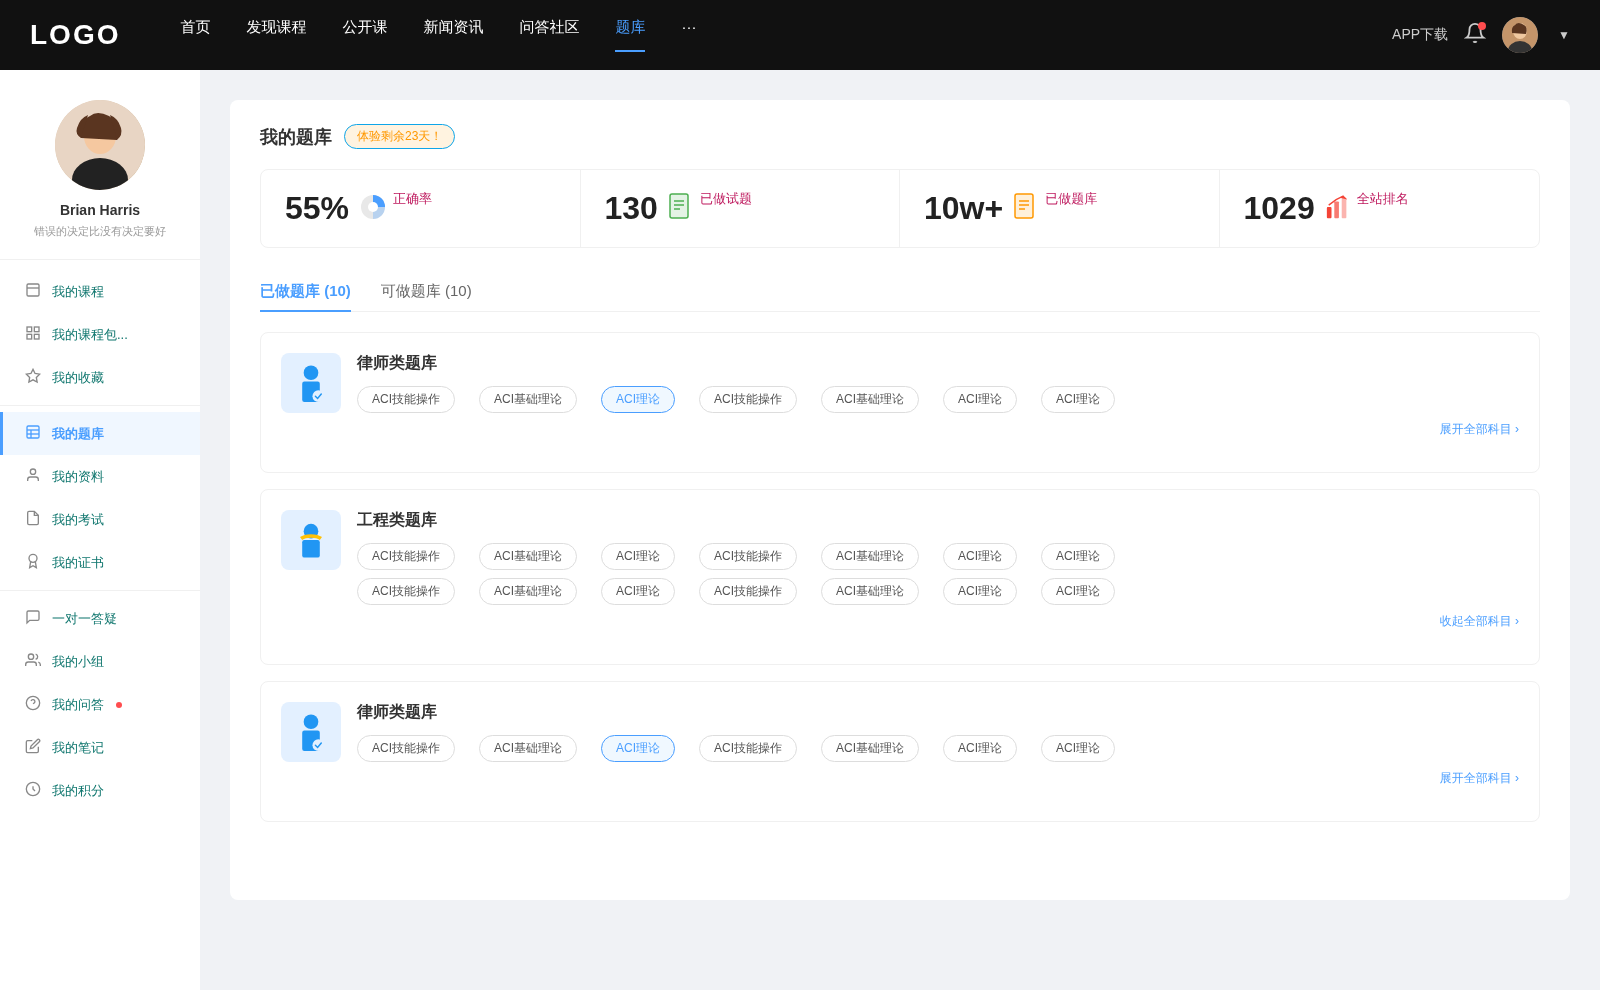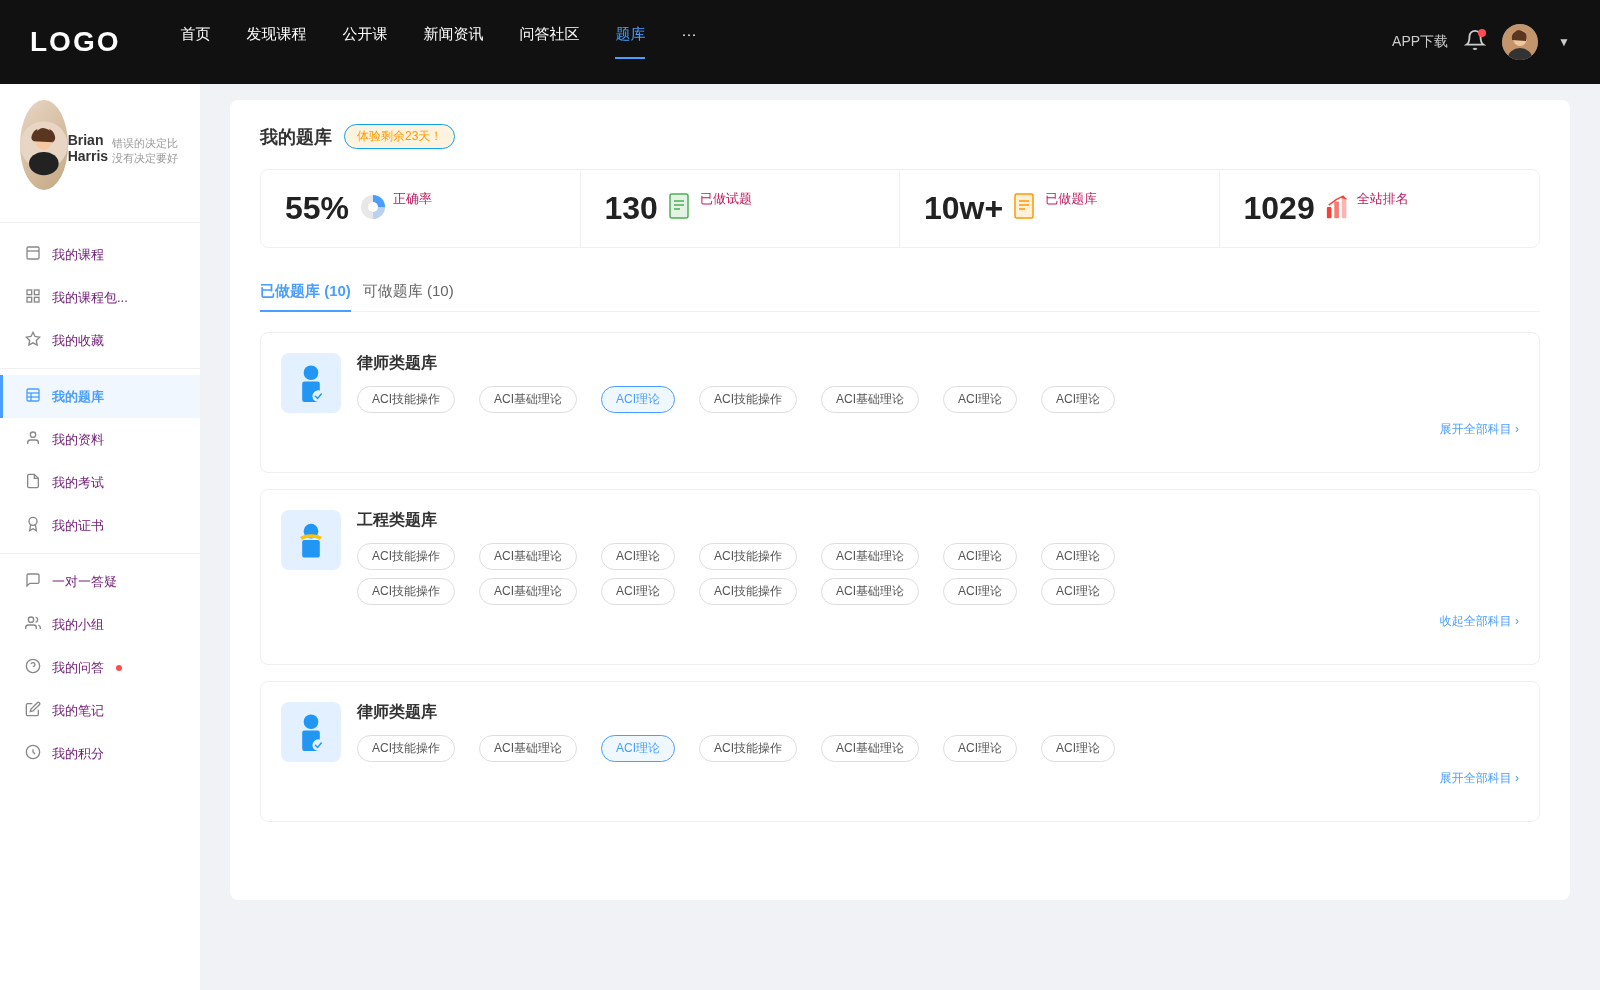--- a/index.html
+++ b/index.html
@@ -1,21 +1,21 @@
 <!DOCTYPE html>
 <html><head>
   <meta charset="utf-8">
   <style>
     * { box-sizing: border-box; margin: 0; padding: 0; }
     body { font-family: -apple-system, BlinkMacSystemFont, 'PingFang SC', 'Microsoft YaHei', sans-serif; background: #f0f2f5; min-height: 990px; }
 
     
     .navbar {
       background: #111;
-      height: 84px;
+      height: 70px;
       display: flex;
       align-items: center;
       padding: 0 30px;
       position: fixed;
       top: 0; left: 0; right: 0;
       z-index: 100;
     }
     .navbar-logo {
       color: white;
       font-size: 28px;
@@ -84,21 +84,21 @@
       min-height: calc(990px - 70px);
       padding: 30px 0;
       flex-shrink: 0;
       position: fixed;
       top: 70px;
       left: 0;
       bottom: 0;
     }
     .sidebar-profile {
       display: flex;
-      flex-direction: row;
+      flex-direction: column;
       align-items: center;
       padding: 0 20px 20px;
       border-bottom: 1px solid #f0f0f0;
     }
     .sidebar-avatar {
       width: 90px; height: 90px;
       border-radius: 50%;
       background: linear-gradient(135deg, #e8d5c4, #c4a882);
       overflow: hidden;
       display: flex; align-items: center; justify-content: center;
@@ -120,21 +120,21 @@
       padding: 10px 0;
     }
     .sidebar-item {
       display: flex;
       align-items: center;
       padding: 12px 24px;
       cursor: pointer;
       position: relative;
       gap: 10px;
       font-size: 13px;
-      color: #701a75;
+      color: #0f766e;
     }
     .sidebar-item.active {
       color: #4a9eff;
       background: #f0f7ff;
     }
     .sidebar-item.active::before {
       content: '';
       position: absolute;
       left: 0; top: 0; bottom: 0;
       width: 3px;
@@ -215,21 +215,21 @@
       color: #222;
     }
     .stat-label {
       font-size: 13px;
       color: #be185d;
     }
 
     
     .qbank-tabs {
       display: flex;
-      gap: 12px;
+      gap: 30px;
       border-bottom: 1px solid #f0f0f0;
       margin-bottom: 20px;
     }
     .qbank-tab {
       padding: 10px 0;
       font-size: 15px;
       cursor: pointer;
       color: #666;
       position: relative;
     }

